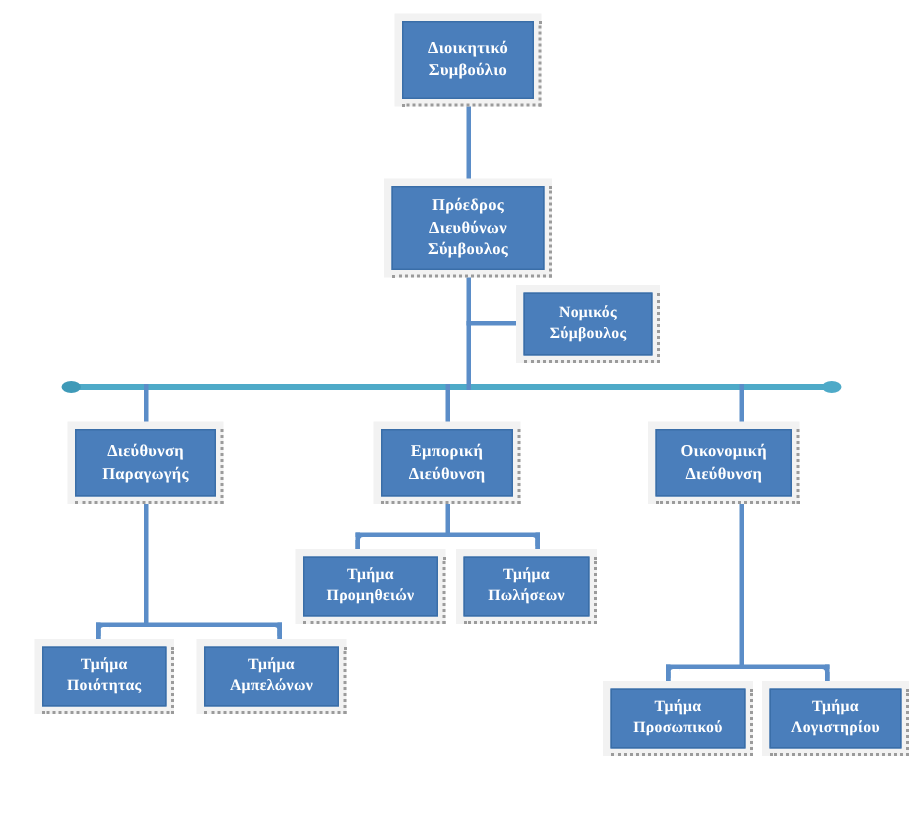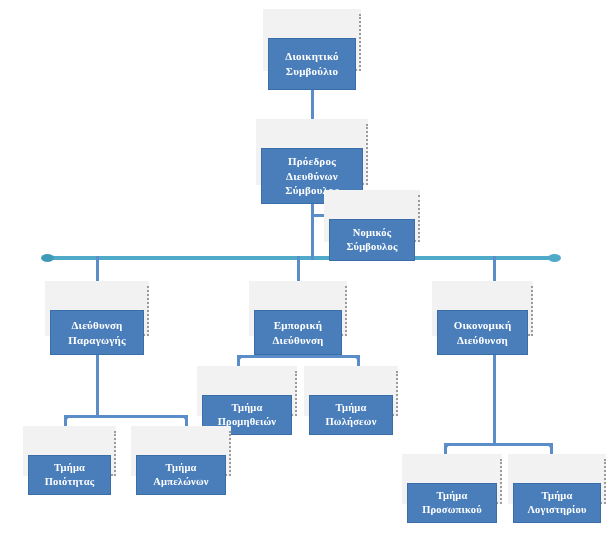--- a/index.html
+++ b/index.html
@@ -29,21 +29,20 @@
   .node .inner{
     position:relative;
     width:100%;height:100%;
     box-sizing:border-box;
     background:#4a7ebb;
     border:1px solid #3a6ea8;
     display:flex;
     align-items:center;
     justify-content:center;
     text-align:center;
-    margin-top:24px;
   }
   .node .label{
     color:#ffffff;
     font-weight:bold;
     font-size:11px;
     line-height:1.35;
     letter-spacing:.2px;
     white-space:pre-line;
     padding:0 2px;
   }
@@ -149,21 +148,21 @@
 
   <div class="node" style="left:256px;top:119px;width:112px;height:66px;">
     <div class="shadow"></div>
     <div class="inner">
       <span class="label">Πρόεδρος
 Διευθύνων
 Σύμβουλος</span>
     </div>
   </div>
 
-  <div class="node small" style="left:324px;top:190px;width:96px;height:52px;">
+  <div class="node small" style="left:344px;top:190px;width:96px;height:52px;">
     <div class="shadow"></div>
     <div class="inner">
       <span class="label">Νομικός
 Σύμβουλος</span>
     </div>
   </div>
 
   <div class="node" style="left:45px;top:281px;width:104px;height:55px;">
     <div class="shadow"></div>
     <div class="inner">

